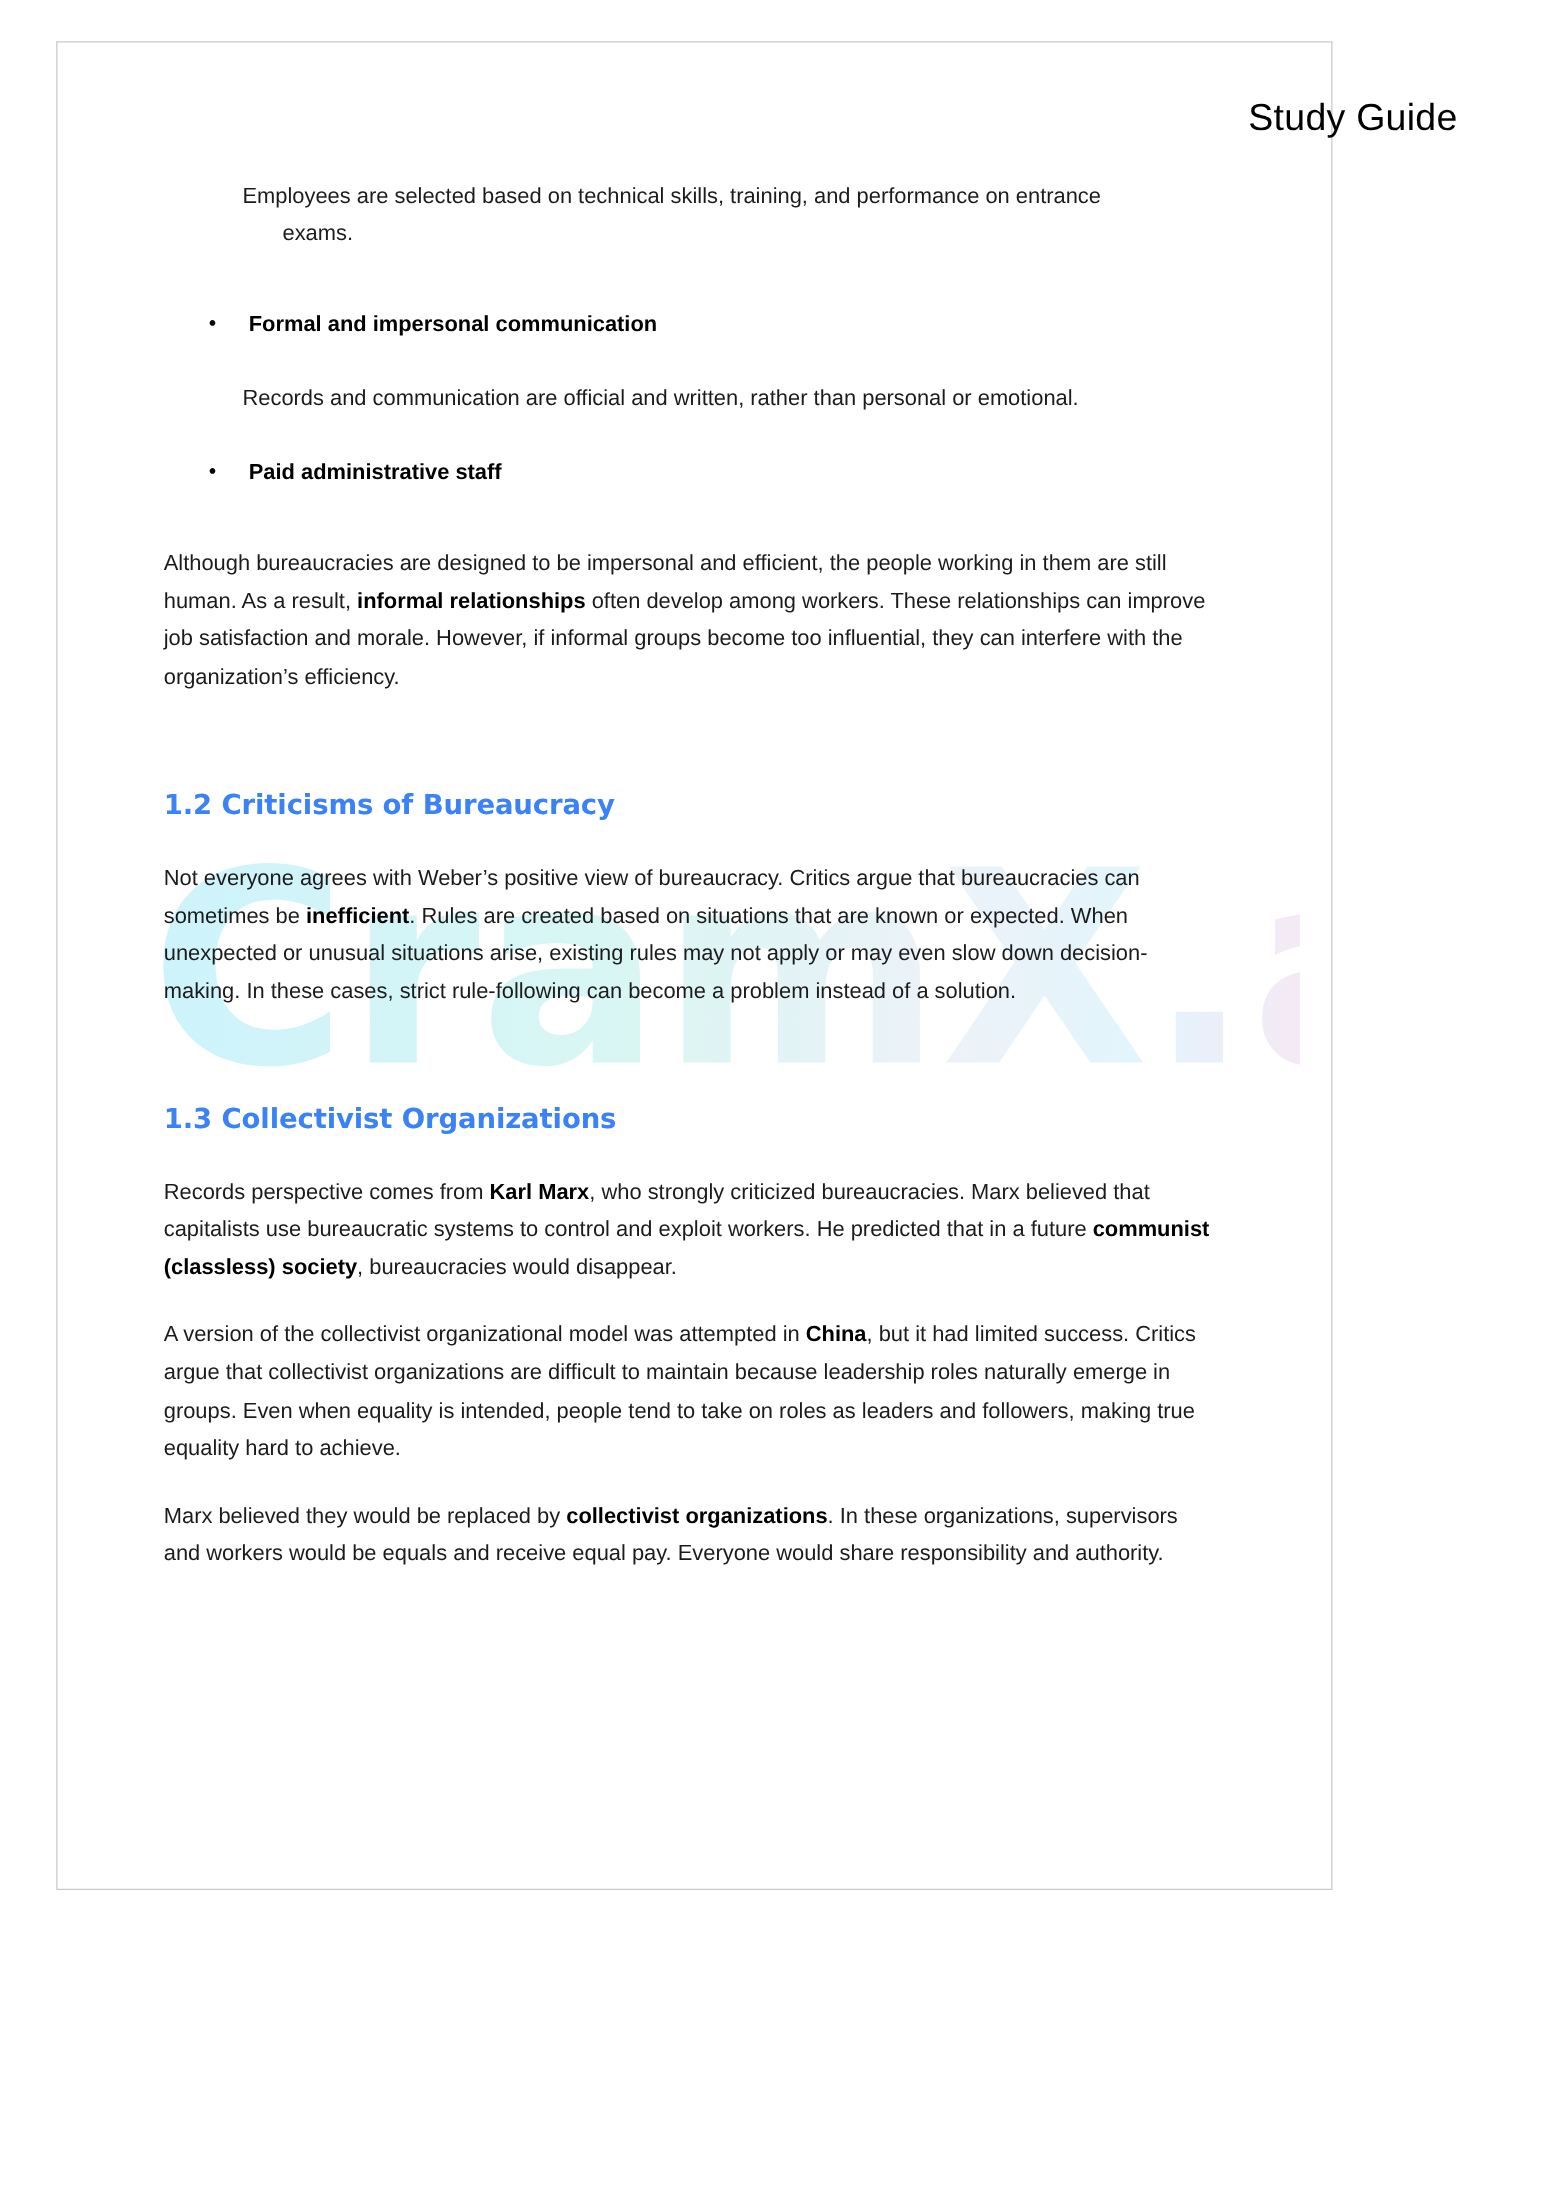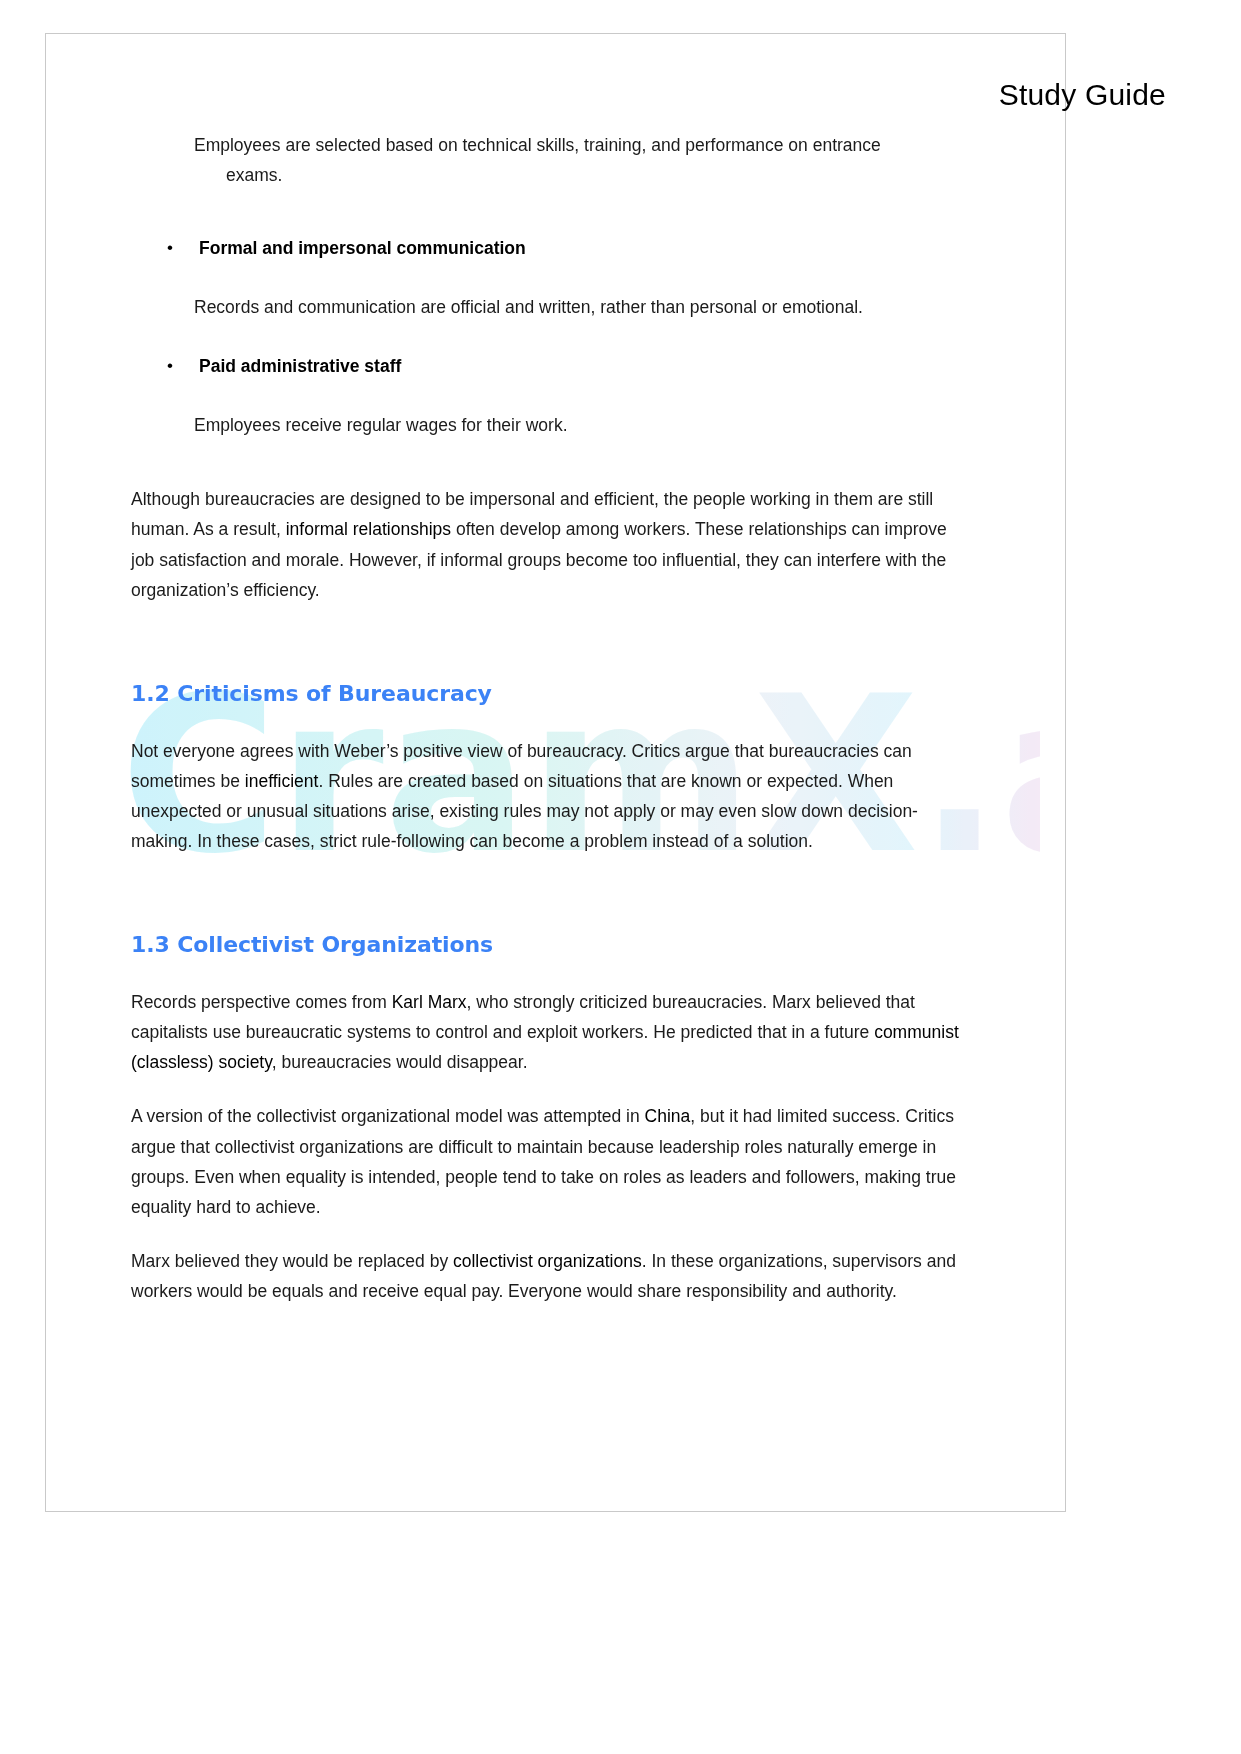--- a/index.html
+++ b/index.html
@@ -54,32 +54,32 @@
     top: 78px;
     font-size: 30px;
     font-weight: normal;
     color: #000000;
     letter-spacing: 0.2px;
   }
 
   .body-col {
     position: absolute;
     left: 131px;
-    top: 130px;
+    top: 141px;
     width: 840px;
   }
 
   p.para {
     margin: 0 0 24px 0;
     font-size: 17.5px;
     line-height: 1.72;
     color: #1b1b1b;
     text-align: left;
   }
-  p.para b { font-weight: normal; color: #000; }
+  p.para b { font-weight: bold; color: #000; }
 
   p.sub {
     margin: 0 0 30px 0;
     padding-left: 63px;
     font-size: 17.5px;
     line-height: 1.72;
     color: #1b1b1b;
     text-indent: 0;
   }
   p.sub.hang {
@@ -170,21 +170,20 @@
         <span>Formal and impersonal communication</span>
       </div>
 
       <p class="sub">Records and communication are official and written, rather than personal or emotional.</p>
 
       <div class="bullet-row">
         <span class="dot">•</span>
         <span>Paid administrative staff</span>
       </div>
 
-      <p class="sub">Employees receive regular wages for their work.</p>
 
       <div class="gap-sm"></div>
 
       <p class="para">
         <span>Although bureaucracies are designed to be impersonal and efficient, the people working in them are still human. As a result, </span><b>informal relationships</b><span> often develop among workers. These relationships can improve job satisfaction and morale. However, if informal groups become too influential, they can interfere with the organization’s efficiency.</span>
       </p>
 
       <div class="gap-lg"></div>
 
       <h2 class="section">

